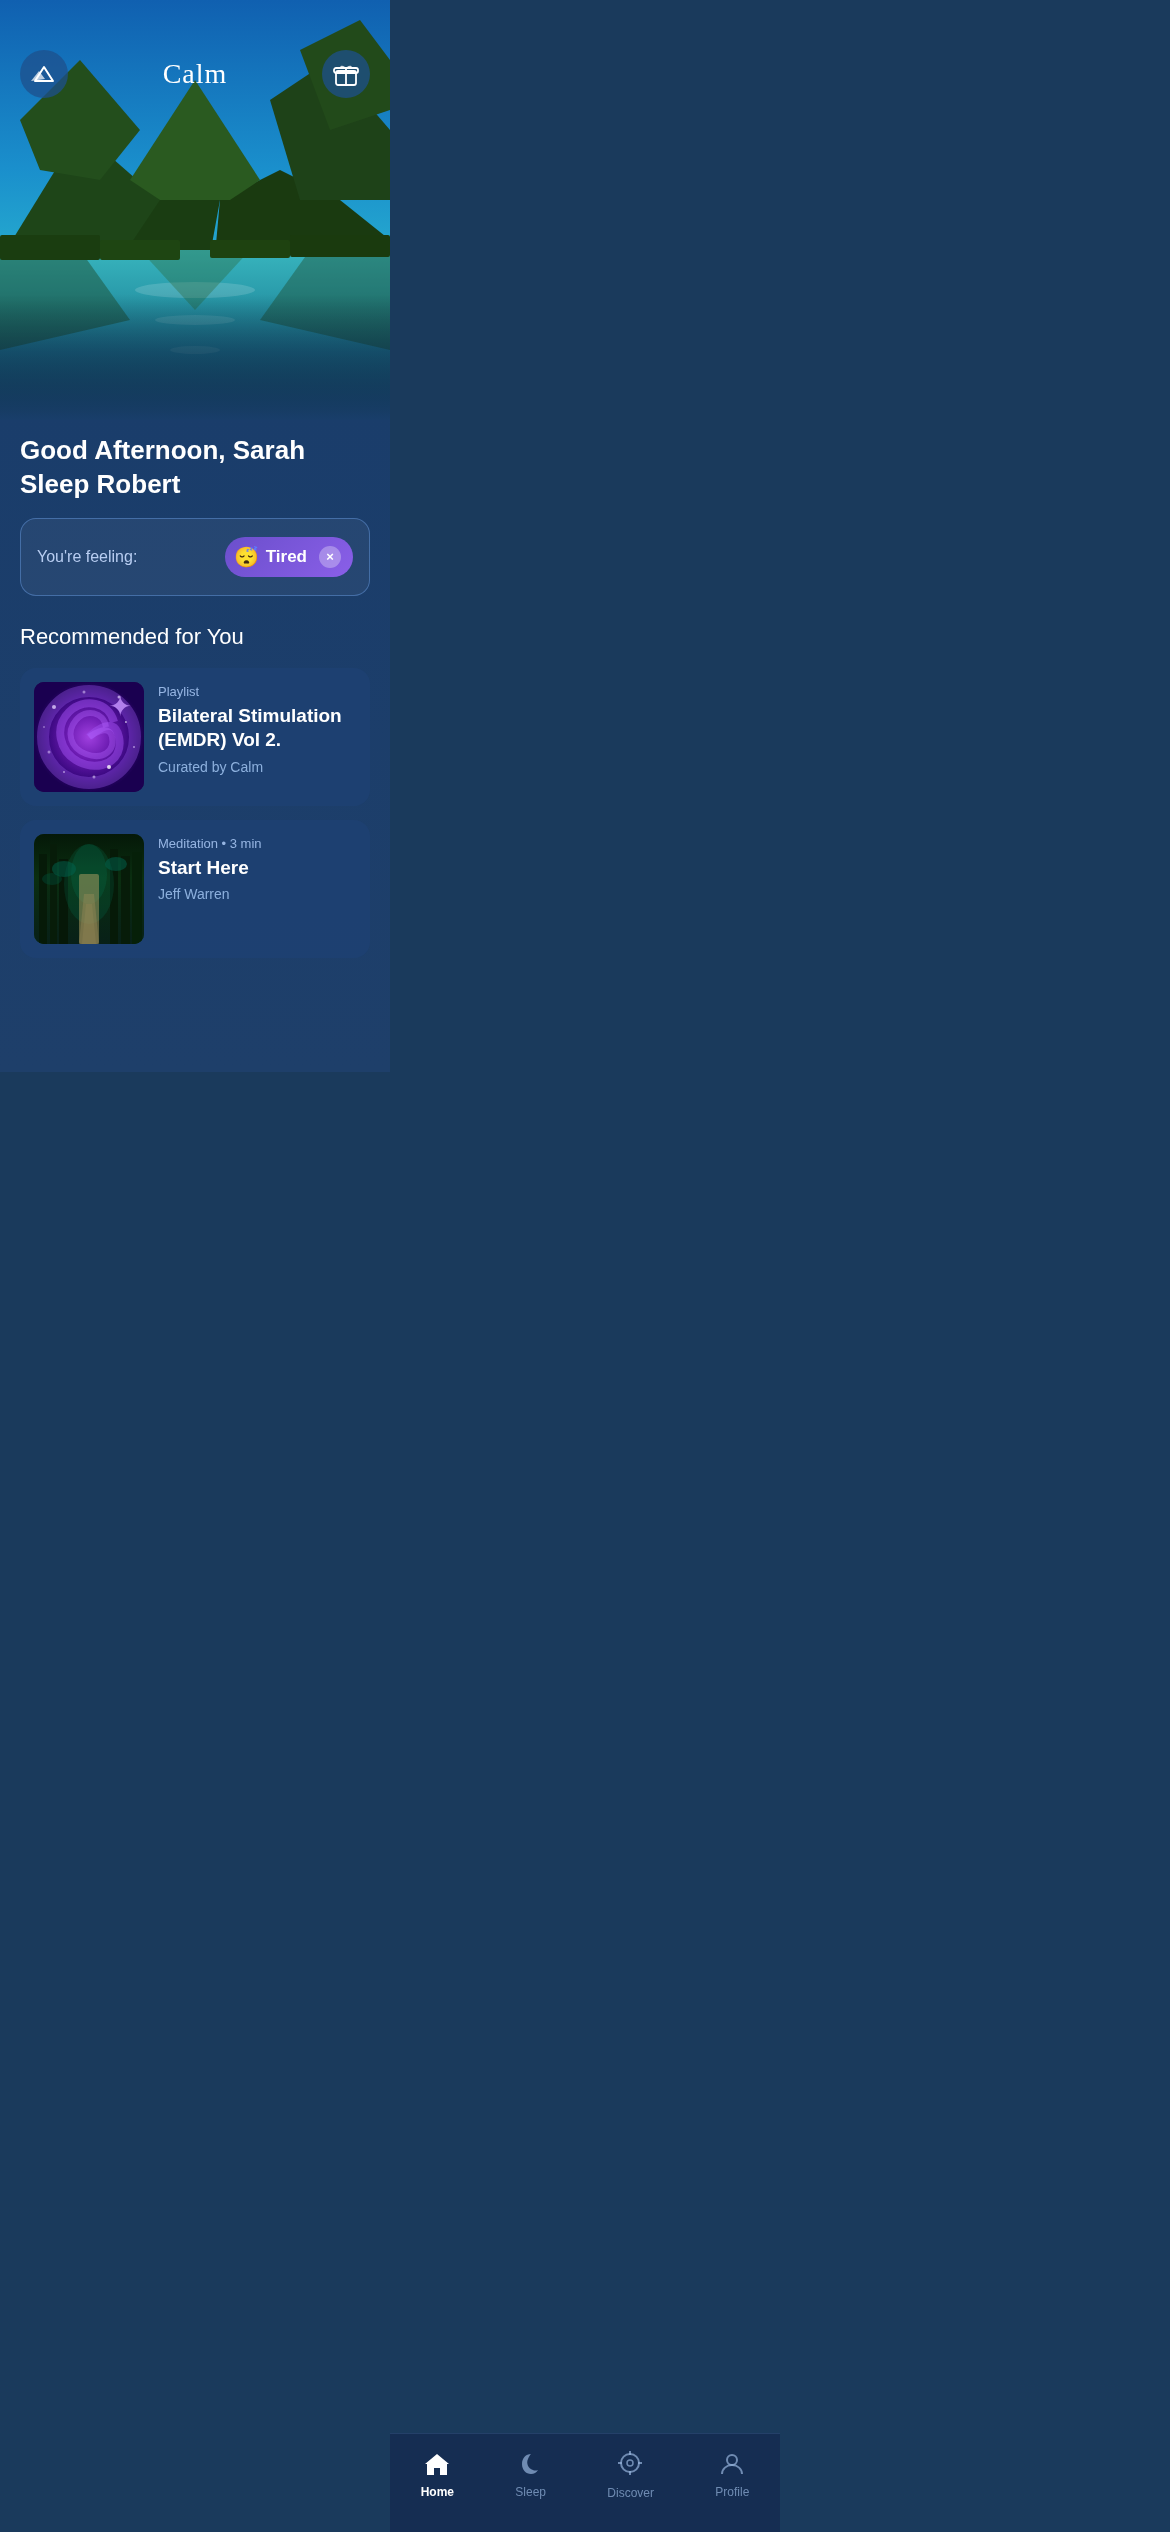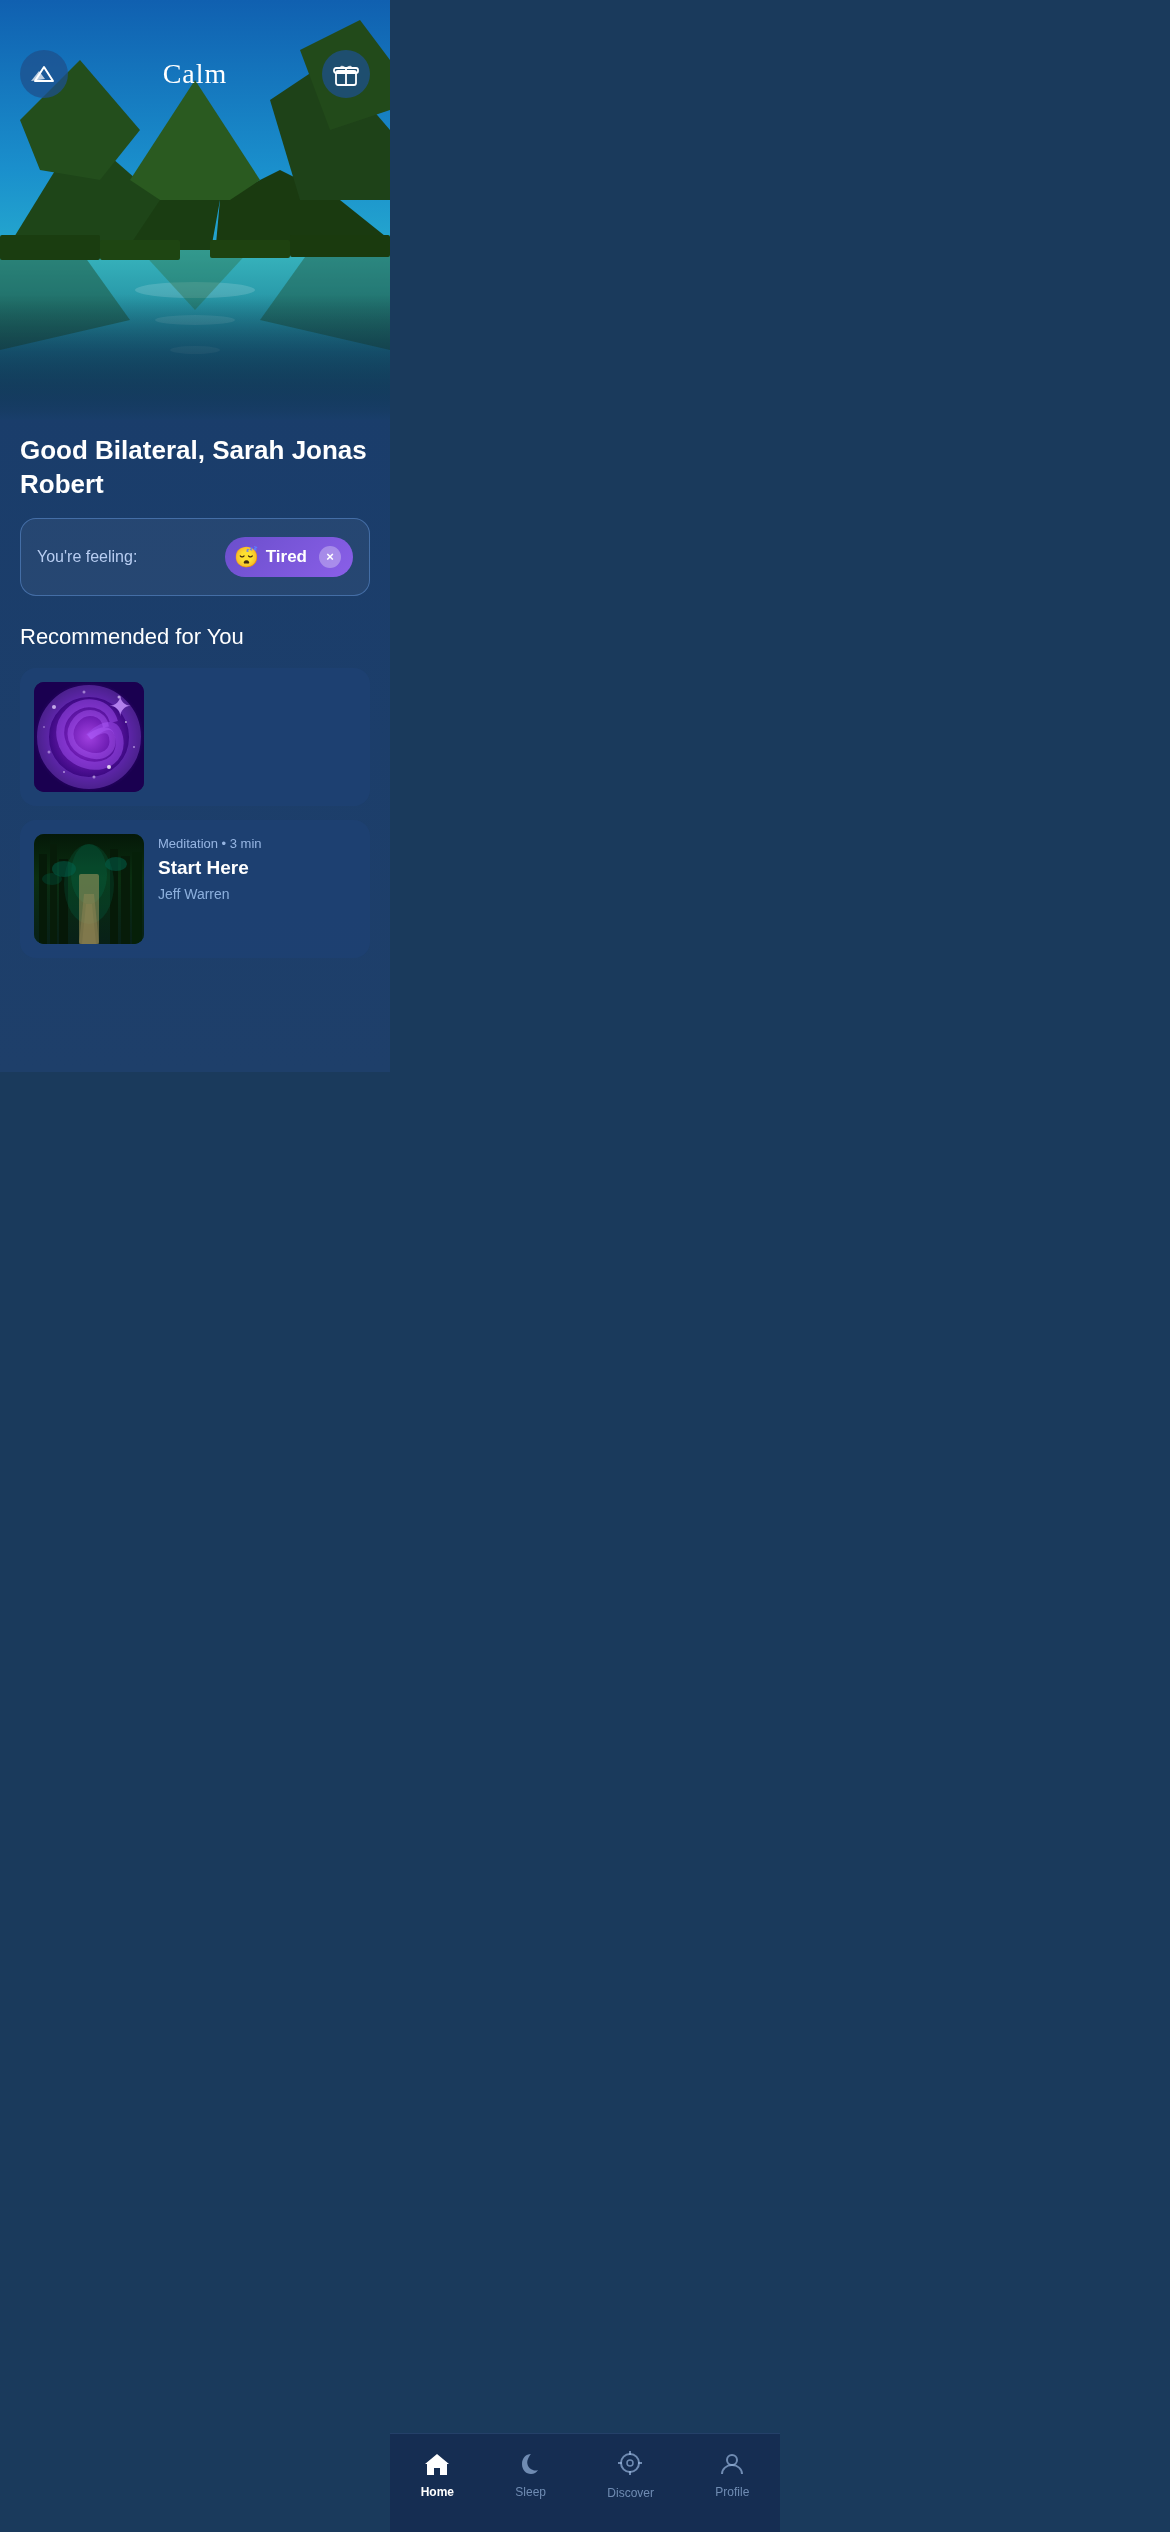--- a/index.html
+++ b/index.html
@@ -407,21 +407,21 @@
         <line x1="13" y1="7" x2="13" y2="24" stroke="white" stroke-width="1.8"></line>
         <path d="M13 7 C13 7 10 4 8 5 C6 6 7 8 9 8 L13 7Z" fill="white" opacity="0.8"></path>
         <path d="M13 7 C13 7 16 4 18 5 C20 6 19 8 17 8 L13 7Z" fill="white" opacity="0.8"></path>
       </svg>
     </button>
   </div>
 </div>
 
 <div class="content">
 
-  <h1 class="greeting">Good Bilateral, Sarah Jonas Robert</h1>
+  <h1 class="greeting">Good Afternoon, Sarah Sleep Robert</h1>
 
 
   <div class="feeling-box">
     <span class="feeling-label">You're feeling:</span>
     <div class="feeling-badge">
       <span class="feeling-emoji">😴</span>
       <span>Tired</span>
       <span class="feeling-close">×</span>
     </div>
   </div>
@@ -452,20 +452,25 @@
           <circle cx="15" cy="70" r="1.5" fill="white" opacity="0.6"></circle>
           <circle cx="75" cy="85" r="2" fill="white" opacity="0.8"></circle>
           <circle cx="30" cy="90" r="1" fill="white" opacity="0.7"></circle>
           <circle cx="50" cy="10" r="1.5" fill="white" opacity="0.6"></circle>
           <circle cx="100" cy="65" r="1" fill="white" opacity="0.7"></circle>
           <circle cx="10" cy="45" r="1" fill="white" opacity="0.5"></circle>
           <circle cx="60" cy="95" r="1.5" fill="white" opacity="0.6"></circle>
         </svg>
       </div>
     </div>
+    <div class="card-info">
+      <div class="card-type">Playlist</div>
+      <div class="card-title">Bilateral Stimulation (EMDR) Vol 2.</div>
+      <div class="card-sub">Curated by Calm</div>
+    </div>
   </div>
 
   <div class="card">
     <div class="card-thumb">
       <div class="thumb-forest">
         <svg width="110" height="110" viewBox="0 0 110 110">
           <defs>
             <linearGradient id="forestGrad" x1="0" y1="0" x2="0" y2="1">
               <stop offset="0%" stop-color="#051808"></stop>
               <stop offset="40%" stop-color="#0a2e10"></stop>

